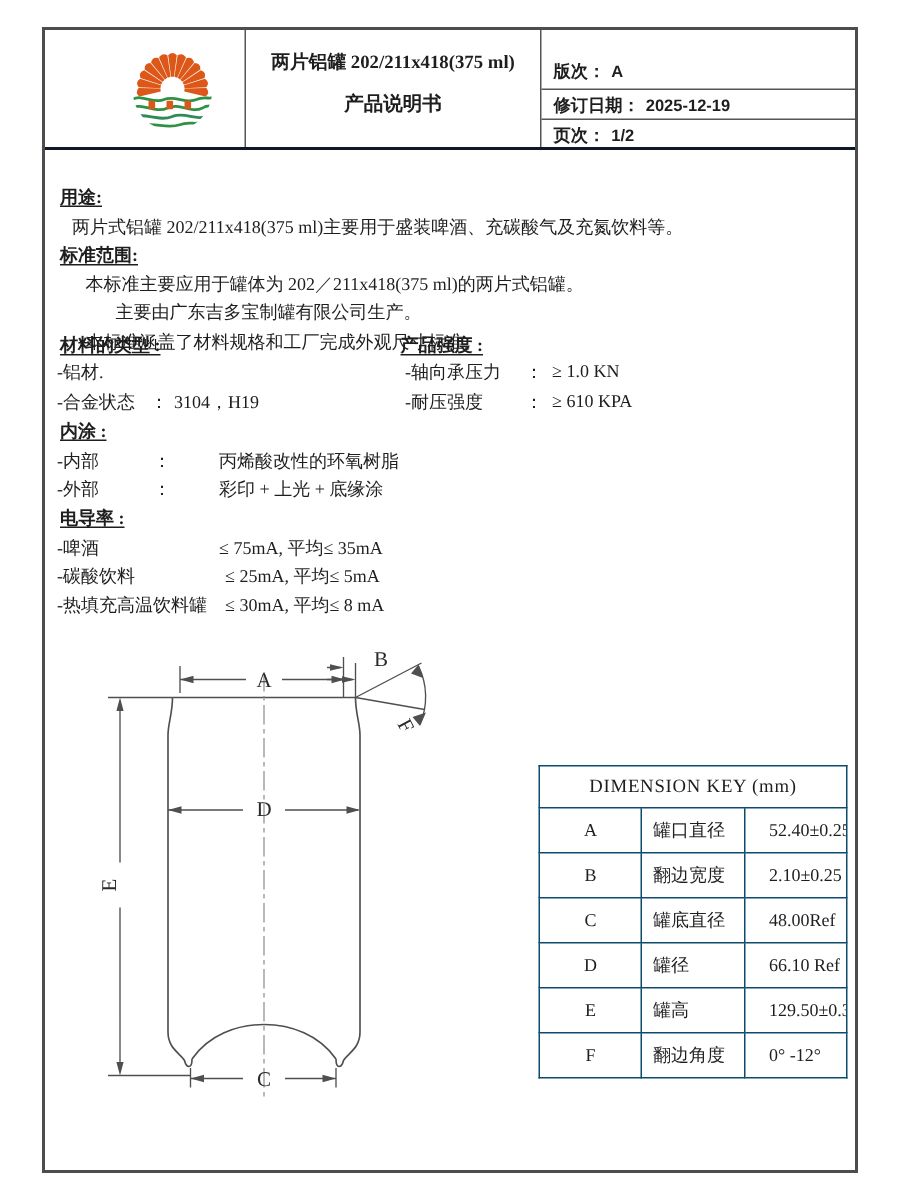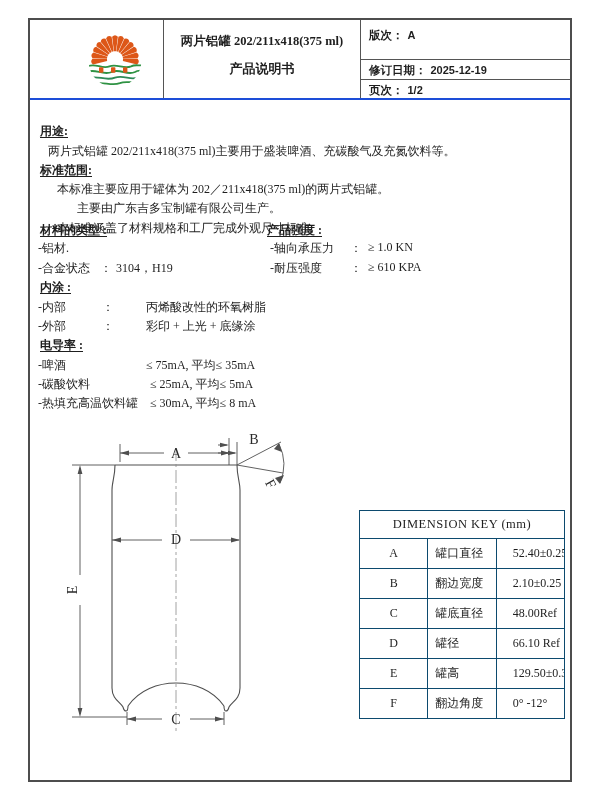--- a/index.html
+++ b/index.html
@@ -2,31 +2,31 @@
 <html><head>
 <meta charset="utf-8">
 <style>
   html,body{margin:0;padding:0;background:#fff;}
   .page{position:relative;width:600px;height:800px;background:#fff;overflow:hidden;
         font-family:"Liberation Serif","DejaVu Serif",serif;color:#1e1e1e;}
   .frame{position:absolute;left:28px;top:18px;width:544px;height:764px;
          border:2px solid #4d4d4d;box-sizing:border-box;}
   
   .hdr{position:absolute;left:0;top:0;width:540px;height:78px;display:flex;
-       border-bottom:2px solid #1d4ed8;box-sizing:content-box;}
+       border-bottom:2px solid #0f172a;box-sizing:content-box;}
   .hdr-cell{box-sizing:border-box;height:78px;}
   .logo-cell{width:134px;border-right:1px solid #555;position:relative;}
   .title-cell{width:197px;border-right:1px solid #555;position:relative;text-align:center;}
   .meta-cell{width:209px;position:relative;font-size:11.5px;}
   .title-l1{position:absolute;left:0;right:0;top:13px;font-weight:bold;font-size:12.5px;white-space:nowrap;}
   .title-l2{position:absolute;left:0;right:0;top:40px;font-weight:bold;font-size:13px;}
   .meta-row{position:absolute;left:0;right:0;box-sizing:border-box;padding:3px 0 0 8px;white-space:nowrap;}
   .meta-row .lab{font-weight:bold;}
   .meta-row .val{font-weight:bold;font-family:"Liberation Sans","DejaVu Sans",sans-serif;font-size:11px;margin-left:4px;}
-  .mr1{top:0;height:40px;border-bottom:1px solid #555;padding-top:8px;}
+  .mr1{top:0;height:40px;border-bottom:1px solid #555;padding-top:20px;}
   .mr2{top:40px;height:20px;border-bottom:1px solid #555;}
   .mr3{top:60px;height:18px;}
   
   .abs{position:absolute;white-space:nowrap;}
   .h{font-weight:bold;font-size:12px;text-decoration:underline;text-underline-offset:2px;}
   .t{font-size:12px;}
   .item{position:absolute;height:16px;font-size:12px;}
   .item .lbl{position:absolute;left:0;white-space:nowrap;}
   .item .col{position:absolute;white-space:nowrap;}
   .item .val{position:absolute;white-space:nowrap;}

